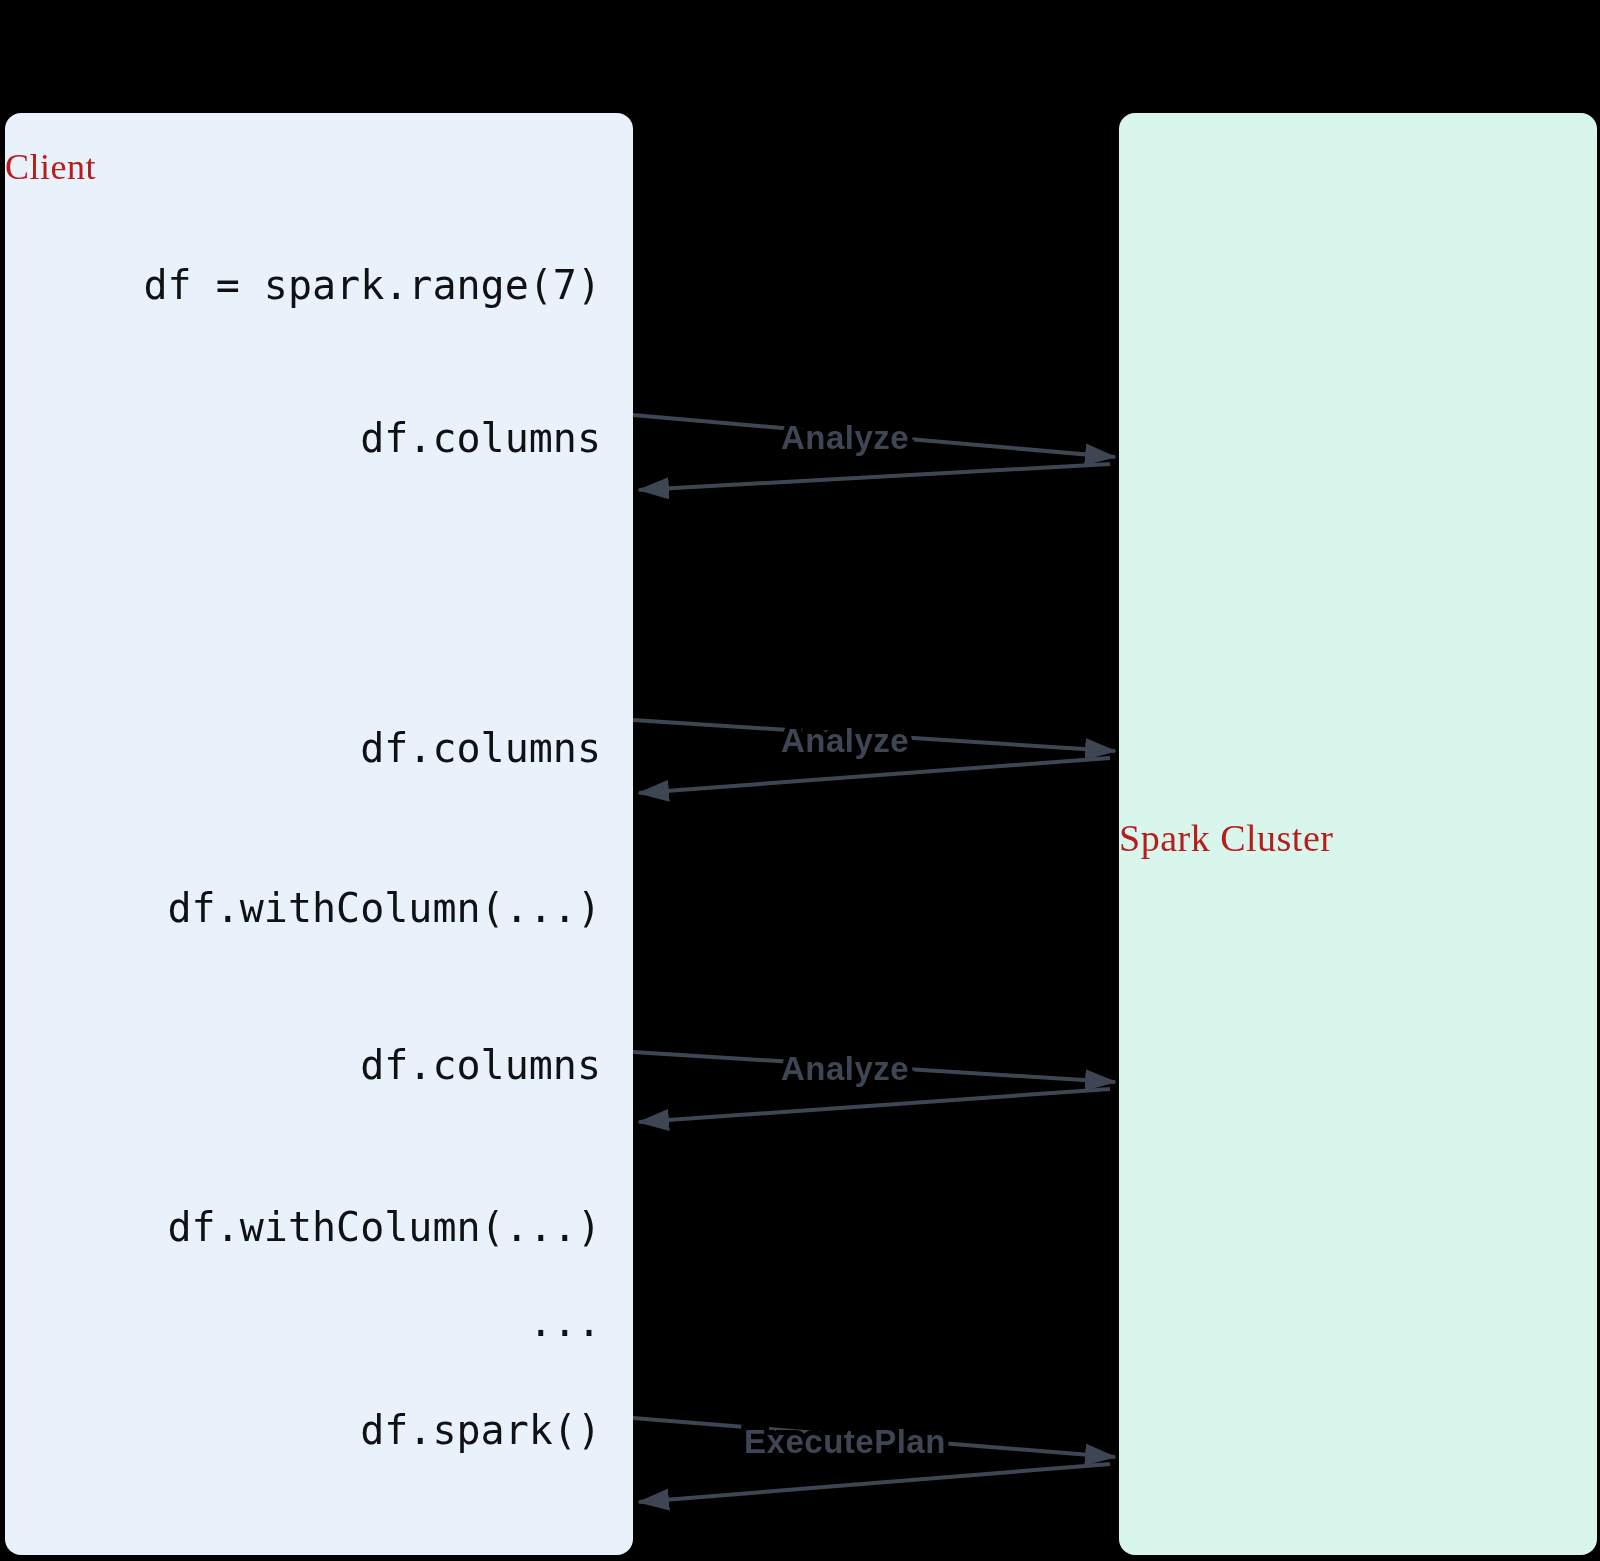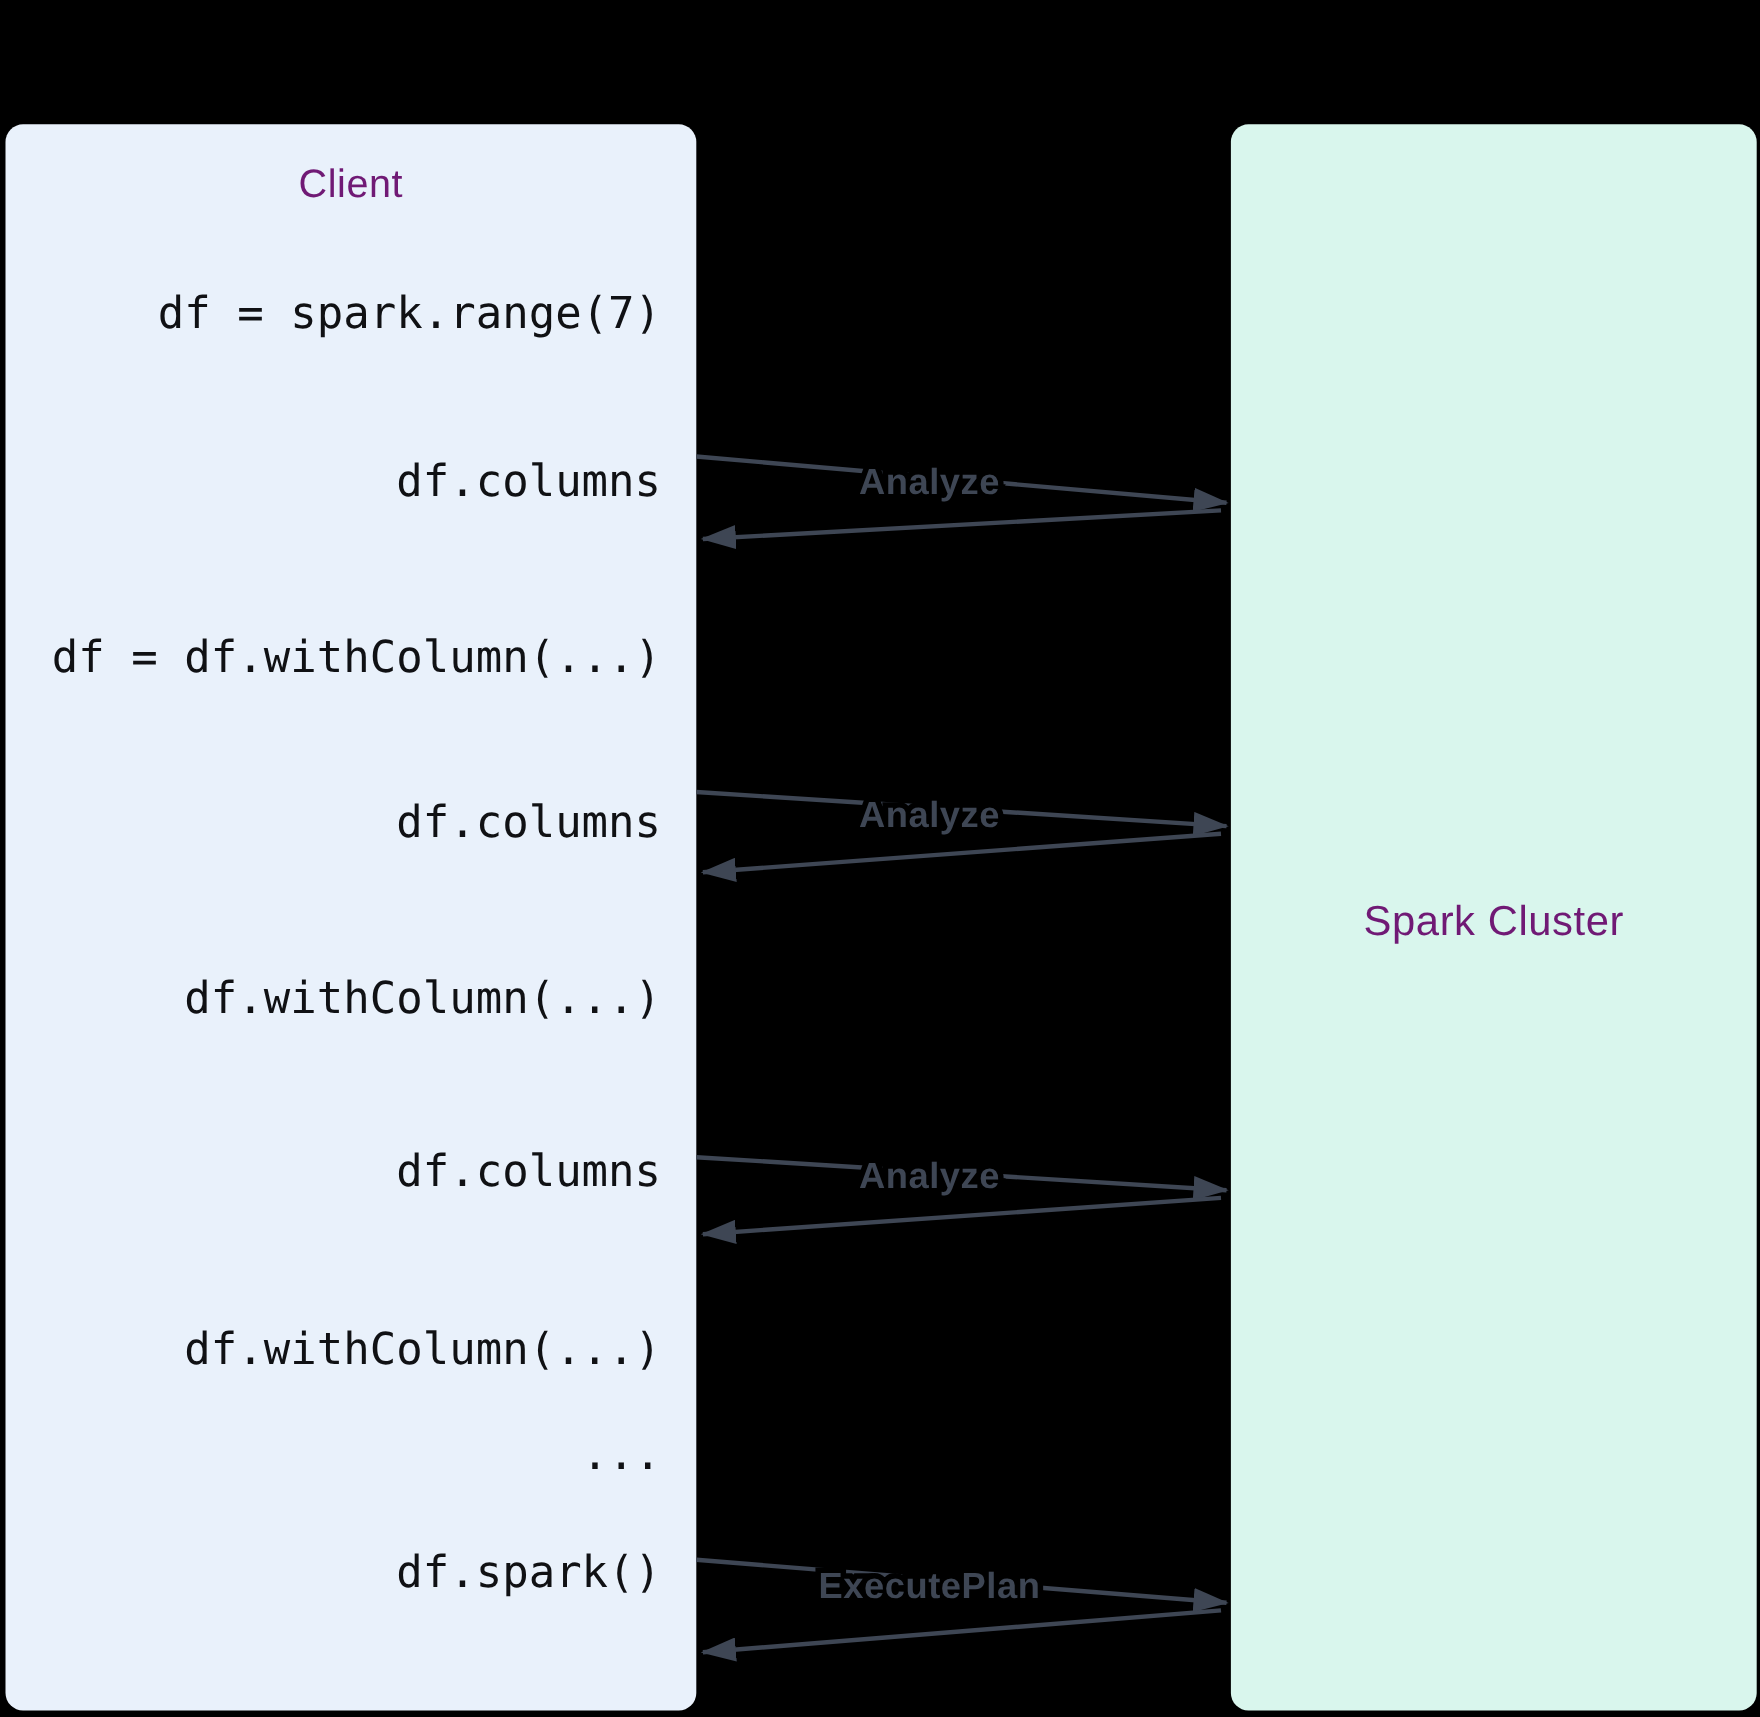--- a/index.html
+++ b/index.html
@@ -20,24 +20,25 @@
     left:5px;width:628px;
     background:var(--client-box,#E9F1FB);
   }
   .cluster-box{
     left:1119px;width:478px;
     background:var(--cluster-box,#D9F6ED);
   }
   .box-title{
     position:absolute;left:0;right:0;
     height:56px;line-height:56px;
-    text-align:center;
+    text-align:left;
     font-size:36px;
-    color:#701a75;
+    color:#b91c1c;
     letter-spacing:0.5px;
+    font-family:Liberation Serif, serif;
   }
   .client-box .box-title{top:26px;}
   .cluster-box .box-title{top:697px;font-size:38px;}
   .code-line{
     position:absolute;left:0;right:0;
     height:56px;line-height:56px;
     padding-right:32px;
     box-sizing:border-box;
     text-align:right;
     font-family:"DejaVu Sans Mono","Liberation Mono",monospace;
@@ -69,21 +70,20 @@
 </head>
 <body>
 
 <div class="canvas">
 
   <div class="box client-box">
     <div class="box-title">Client</div>
 
     <div class="code-line" style="top:144px">df = spark.range(7)</div>
     <div class="code-line" style="top:297px">df.columns</div>
-    <div class="code-line" style="top:457px">df = df.withColumn(...)</div>
     <div class="code-line" style="top:607px">df.columns</div>
     <div class="code-line" style="top:767px">df.withColumn(...)</div>
     <div class="code-line" style="top:924px">df.columns</div>
     <div class="code-line" style="top:1086px">df.withColumn(...)</div>
     <div class="code-line" style="top:1181px">...</div>
     <div class="code-line" style="top:1289px">df.spark()</div>
   </div>
 
   <div class="box cluster-box">
     <div class="box-title">Spark Cluster</div>

